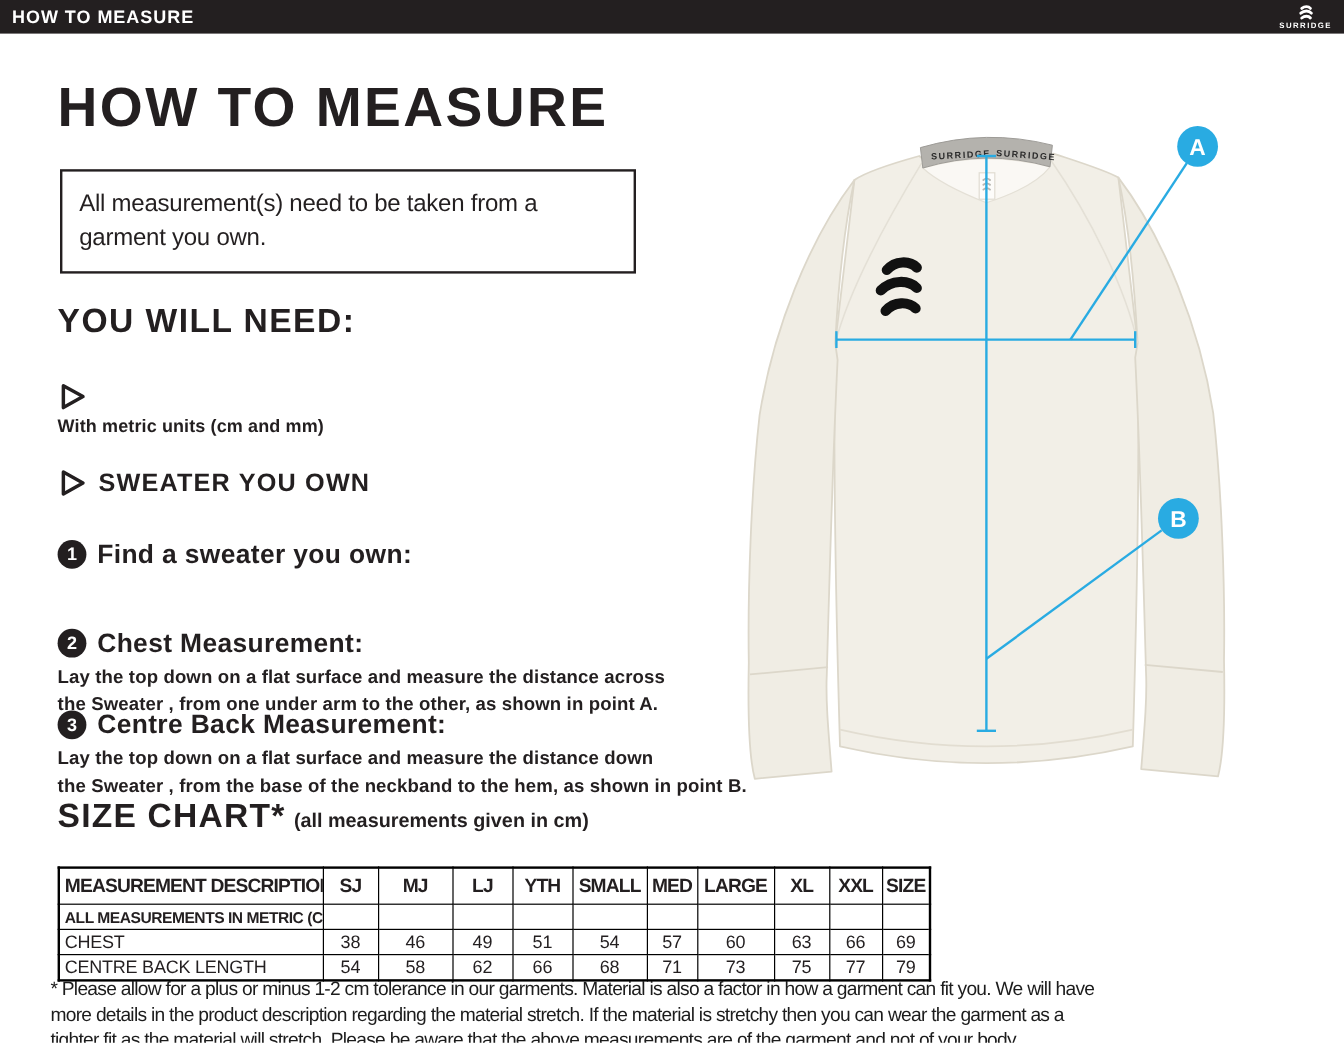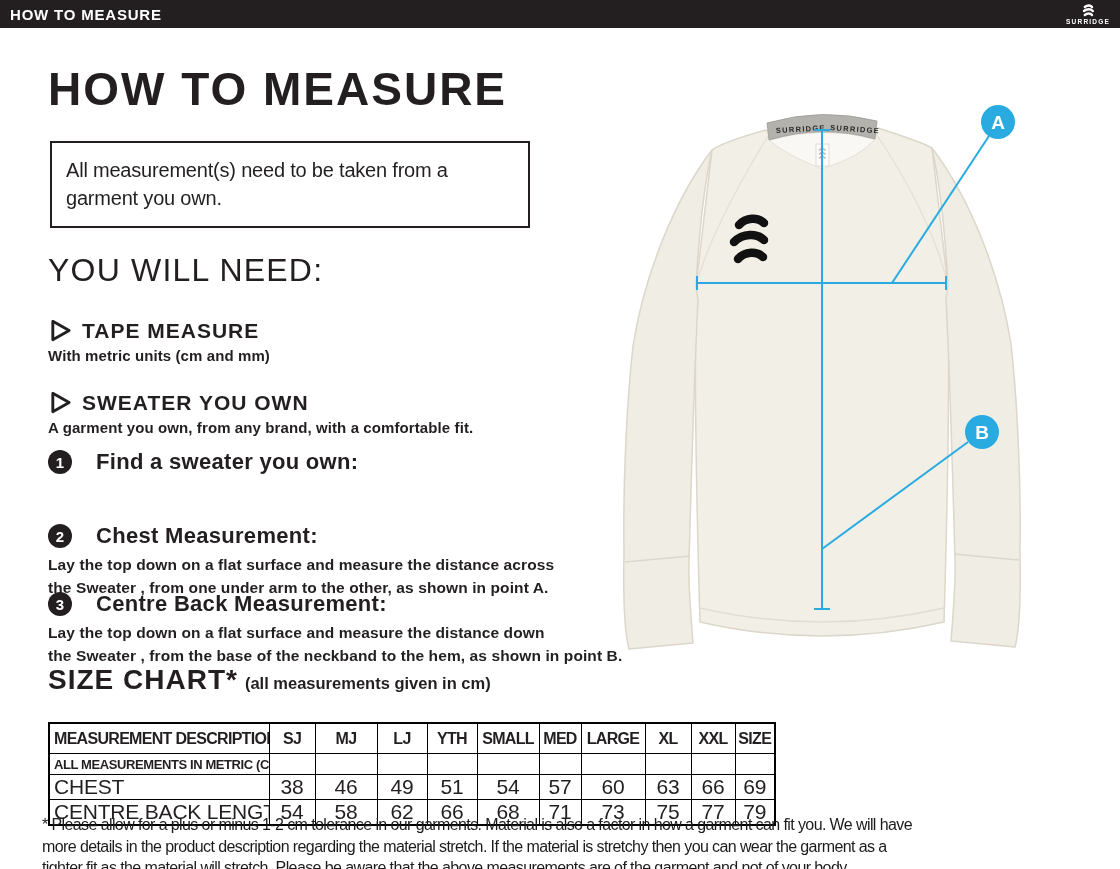--- a/index.html
+++ b/index.html
@@ -26,59 +26,59 @@
   .note-box {
     position:absolute; left:50px; top:141px; width:448px;
     border:2px solid #231f20; padding:13px 14px;
   }
   .note-box p {
     margin:0; font-size:20px; font-weight:normal; line-height:1.42;
     letter-spacing:-0.2px; white-space:pre-line;
   }
   .ywn-heading {
     position:absolute; left:48px; top:252px; margin:0;
-    font-size:32px; font-weight:400; letter-spacing:1.2px;
+    font-size:28px; font-weight:700; letter-spacing:1.2px;
   }
   .tool { position:absolute; left:48px; }
   .tool-1 { top:318px; }
   .tool-2 { top:390px;text-align:center; }
   .tool-head { display:flex; align-items:center; gap:9px; }
   .tool-title { font-size:21px; font-weight:800; letter-spacing:1px; }
   .tool-desc { font-size:15px; font-weight:bold; margin-top:4px; letter-spacing:0.1px; }
   .step { position:absolute; left:48px; }
   .step-1 { top:449px; }
   .step-2 { top:523px; }
   .step-3 { top:591px; }
   .step-head { display:flex; align-items:center; gap:9px; }
   .step-num {
     width:24px; height:24px; border-radius:50%; background:#231f20; color:#fff;
     font-size:15px; font-weight:bold; display:flex; align-items:center; justify-content:center;
     flex:0 0 24px;
   }
-  .step-title { font-size:22px; font-weight:800; letter-spacing:0.3px;margin-left:15px; }
+  .step-title { font-size:22px; font-weight:800; letter-spacing:0.3px; }
   .step-desc {
     font-size:15.5px; font-weight:bold; line-height:1.48; margin-top:5px;
     white-space:pre-line; letter-spacing:0.1px;
   }
   .sc-heading { position:absolute; left:48px; top:664px; display:flex; align-items:baseline; gap:7px;text-align:right; }
   .sc-title { font-size:28px; font-weight:800; letter-spacing:1px; }
   .sc-sub { font-size:16.5px; font-weight:bold; }
   
   table.size-chart {
     position:absolute; left:48px; top:722px; width:726px;
     border-collapse:collapse; table-layout:fixed; border:2.5px solid #000;
   }
   .size-chart th, .size-chart td { border:1.6px solid #000; overflow:hidden; white-space:nowrap; }
   .size-chart th {
     font-size:16px; font-weight:bold; height:29px; letter-spacing:-0.7px;
     text-align:center; padding:0 2px;
   }
   .size-chart th.desc { text-align:left; padding-left:4px; }
   .size-chart td {
-    font-size:21px; height:20px; text-align:center; letter-spacing:-0.2px; padding:0 2px;
+    font-size:15px; height:20px; text-align:center; letter-spacing:-0.2px; padding:0 2px;
   }
   .size-chart td.desc { text-align:left; padding-left:4px; }
   .size-chart tbody tr:first-child td.desc { font-weight:bold; font-size:13px; letter-spacing:-0.4px; }
   
   .footnote {
     position:absolute; left:42px; top:814px; width:1072px; margin:0;
     font-size:16px; line-height:21.5px; letter-spacing:-0.6px; color:#1c1c1c;
     white-space:pre-line;
   }
   
@@ -112,33 +112,31 @@
 garment you own.</p>
 </div>
 
 <h2 class="ywn-heading">YOU WILL NEED:</h2>
 
 <div class="tool tool-1">
   <div class="tool-head">
     <svg width="25" height="25" viewBox="0 0 26 26">
       <path d="M5,3.5 L22,13 L5,22.5 Z" fill="#ffffff" stroke="#231f20" stroke-width="3" stroke-linejoin="round"></path>
     </svg>
-    <span class="tool-title">TAPE MEASURE</span>
   </div>
   <div class="tool-desc">With metric units (cm and mm)</div>
 </div>
 
 <div class="tool tool-2">
   <div class="tool-head">
     <svg width="25" height="25" viewBox="0 0 26 26">
       <path d="M5,3.5 L22,13 L5,22.5 Z" fill="#ffffff" stroke="#231f20" stroke-width="3" stroke-linejoin="round"></path>
     </svg>
     <span class="tool-title">SWEATER YOU OWN</span>
   </div>
-  <div class="tool-desc">A garment you own, from any brand, with a comfortable fit.</div>
 </div>
 
 <div class="step step-1">
   <div class="step-head">
     <span class="step-num">1</span>
     <span class="step-title">Find a sweater you own:</span>
   </div>
 </div>
 
 <div class="step step-2">

